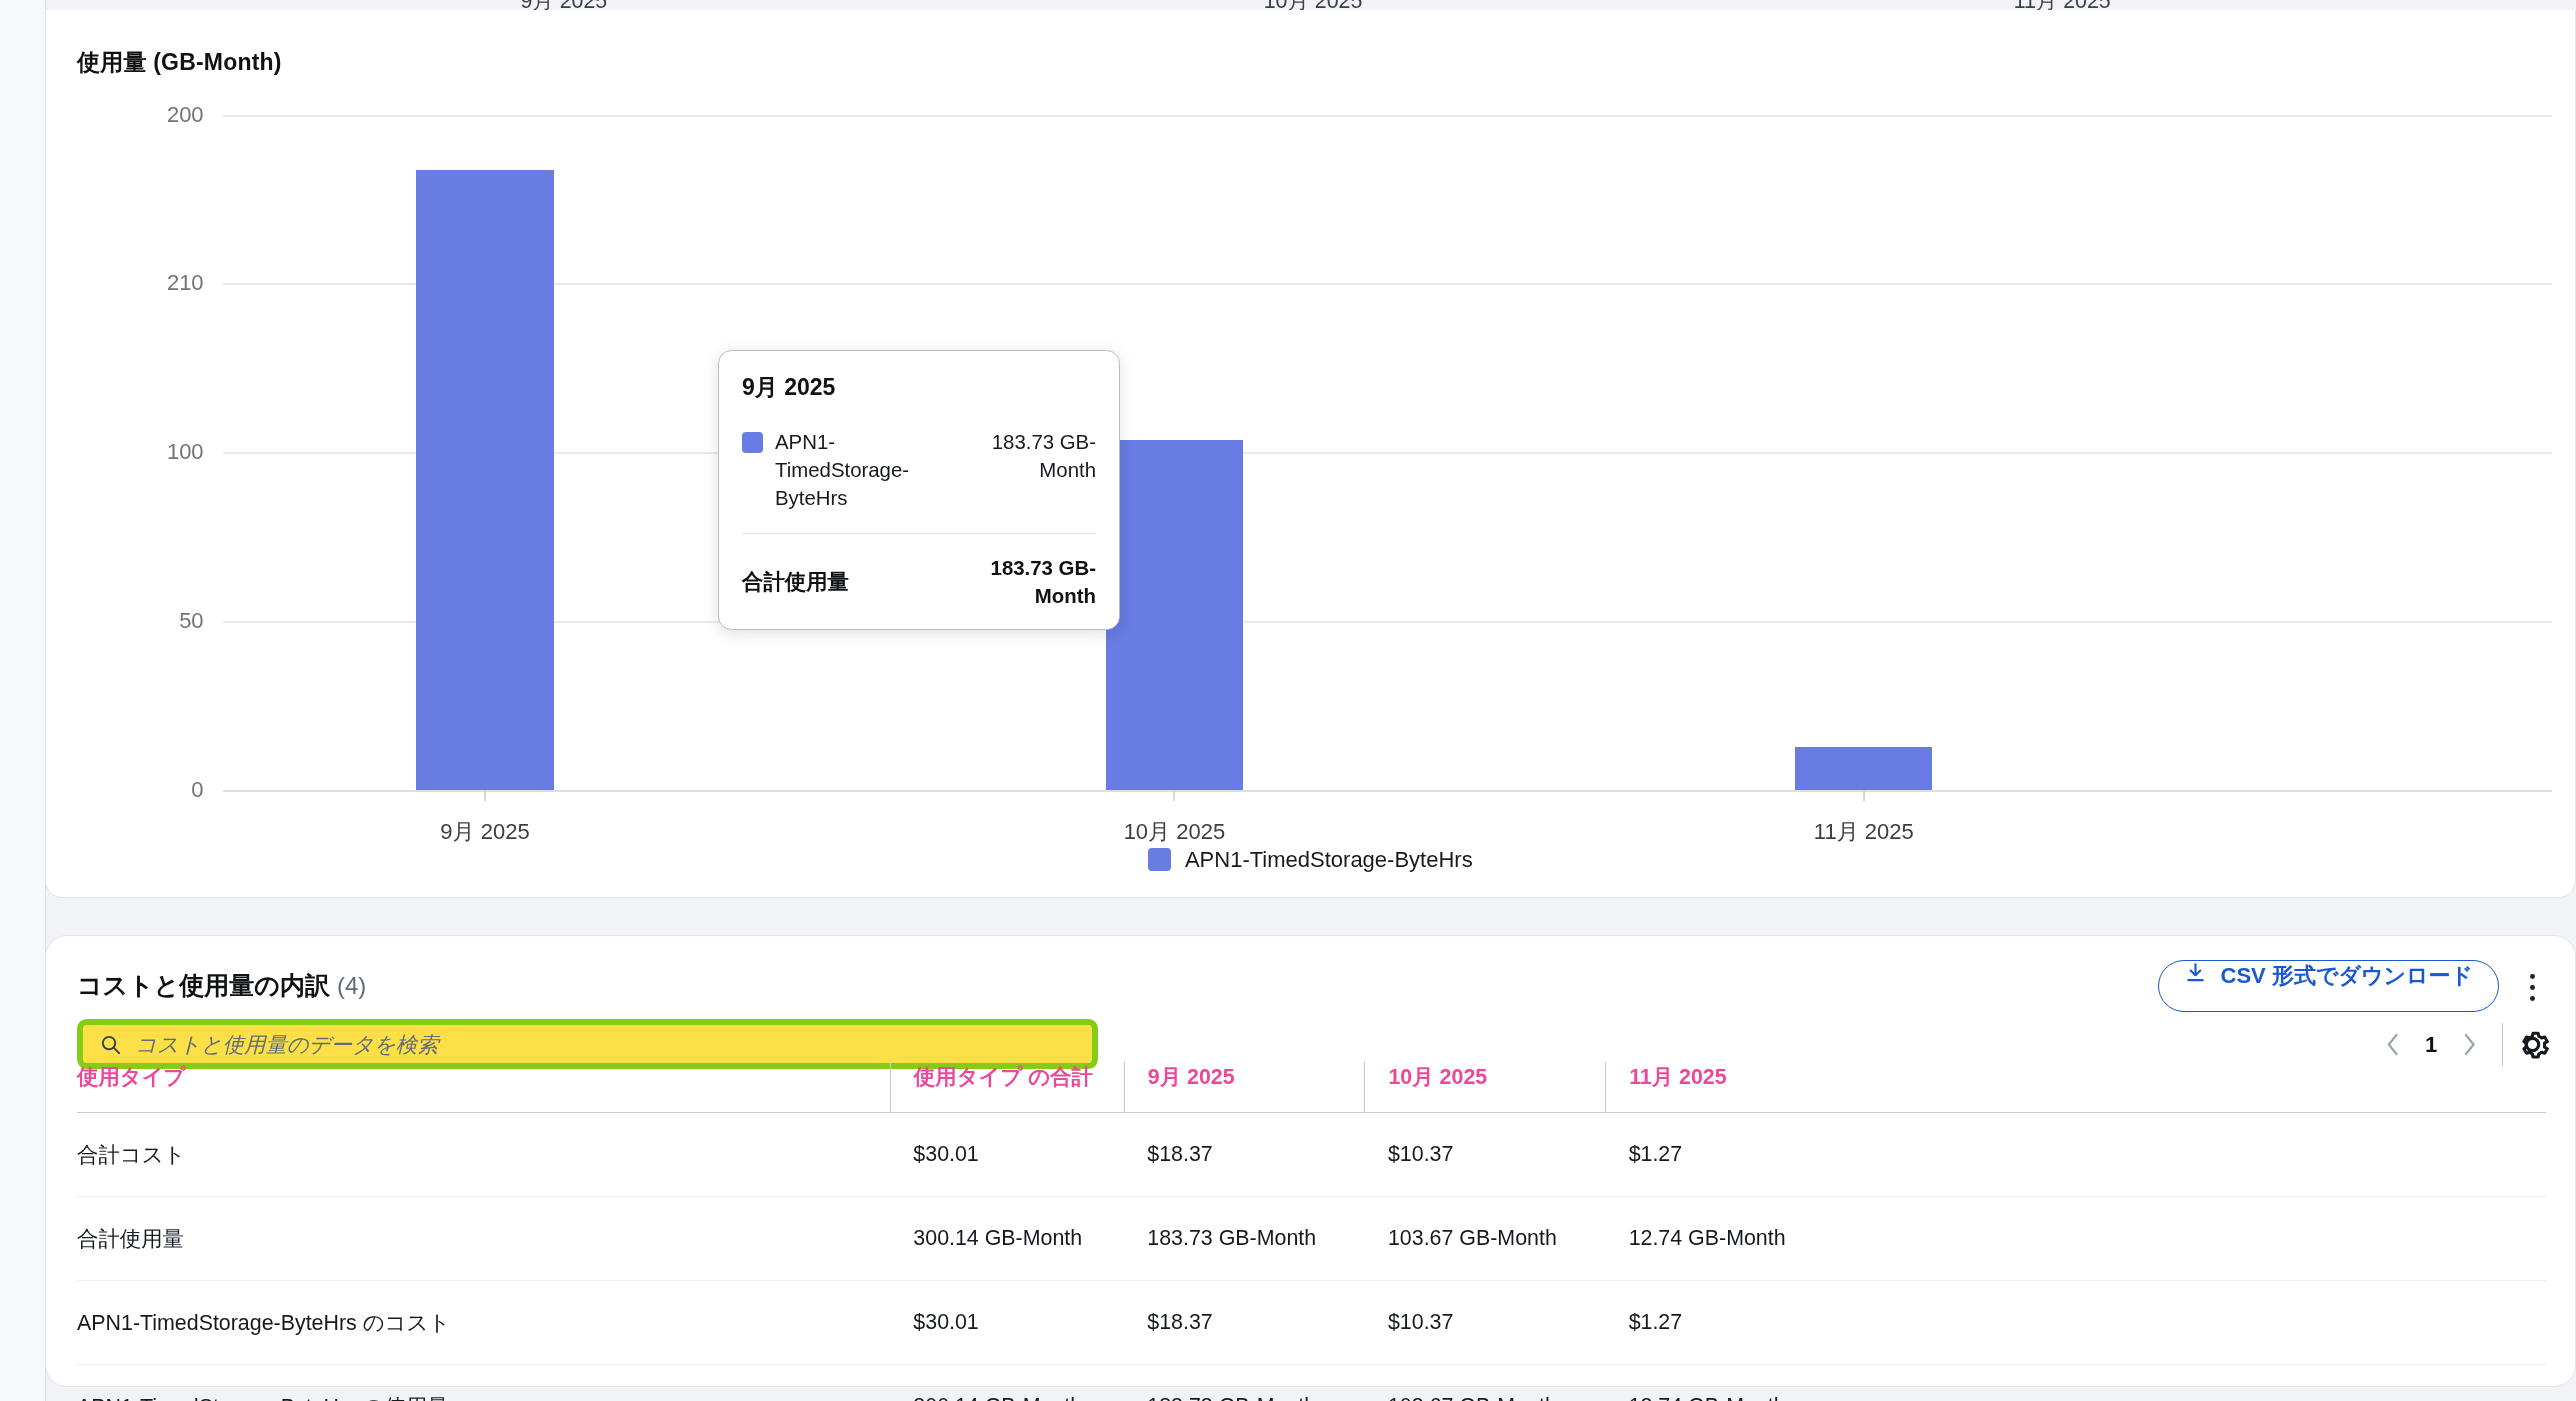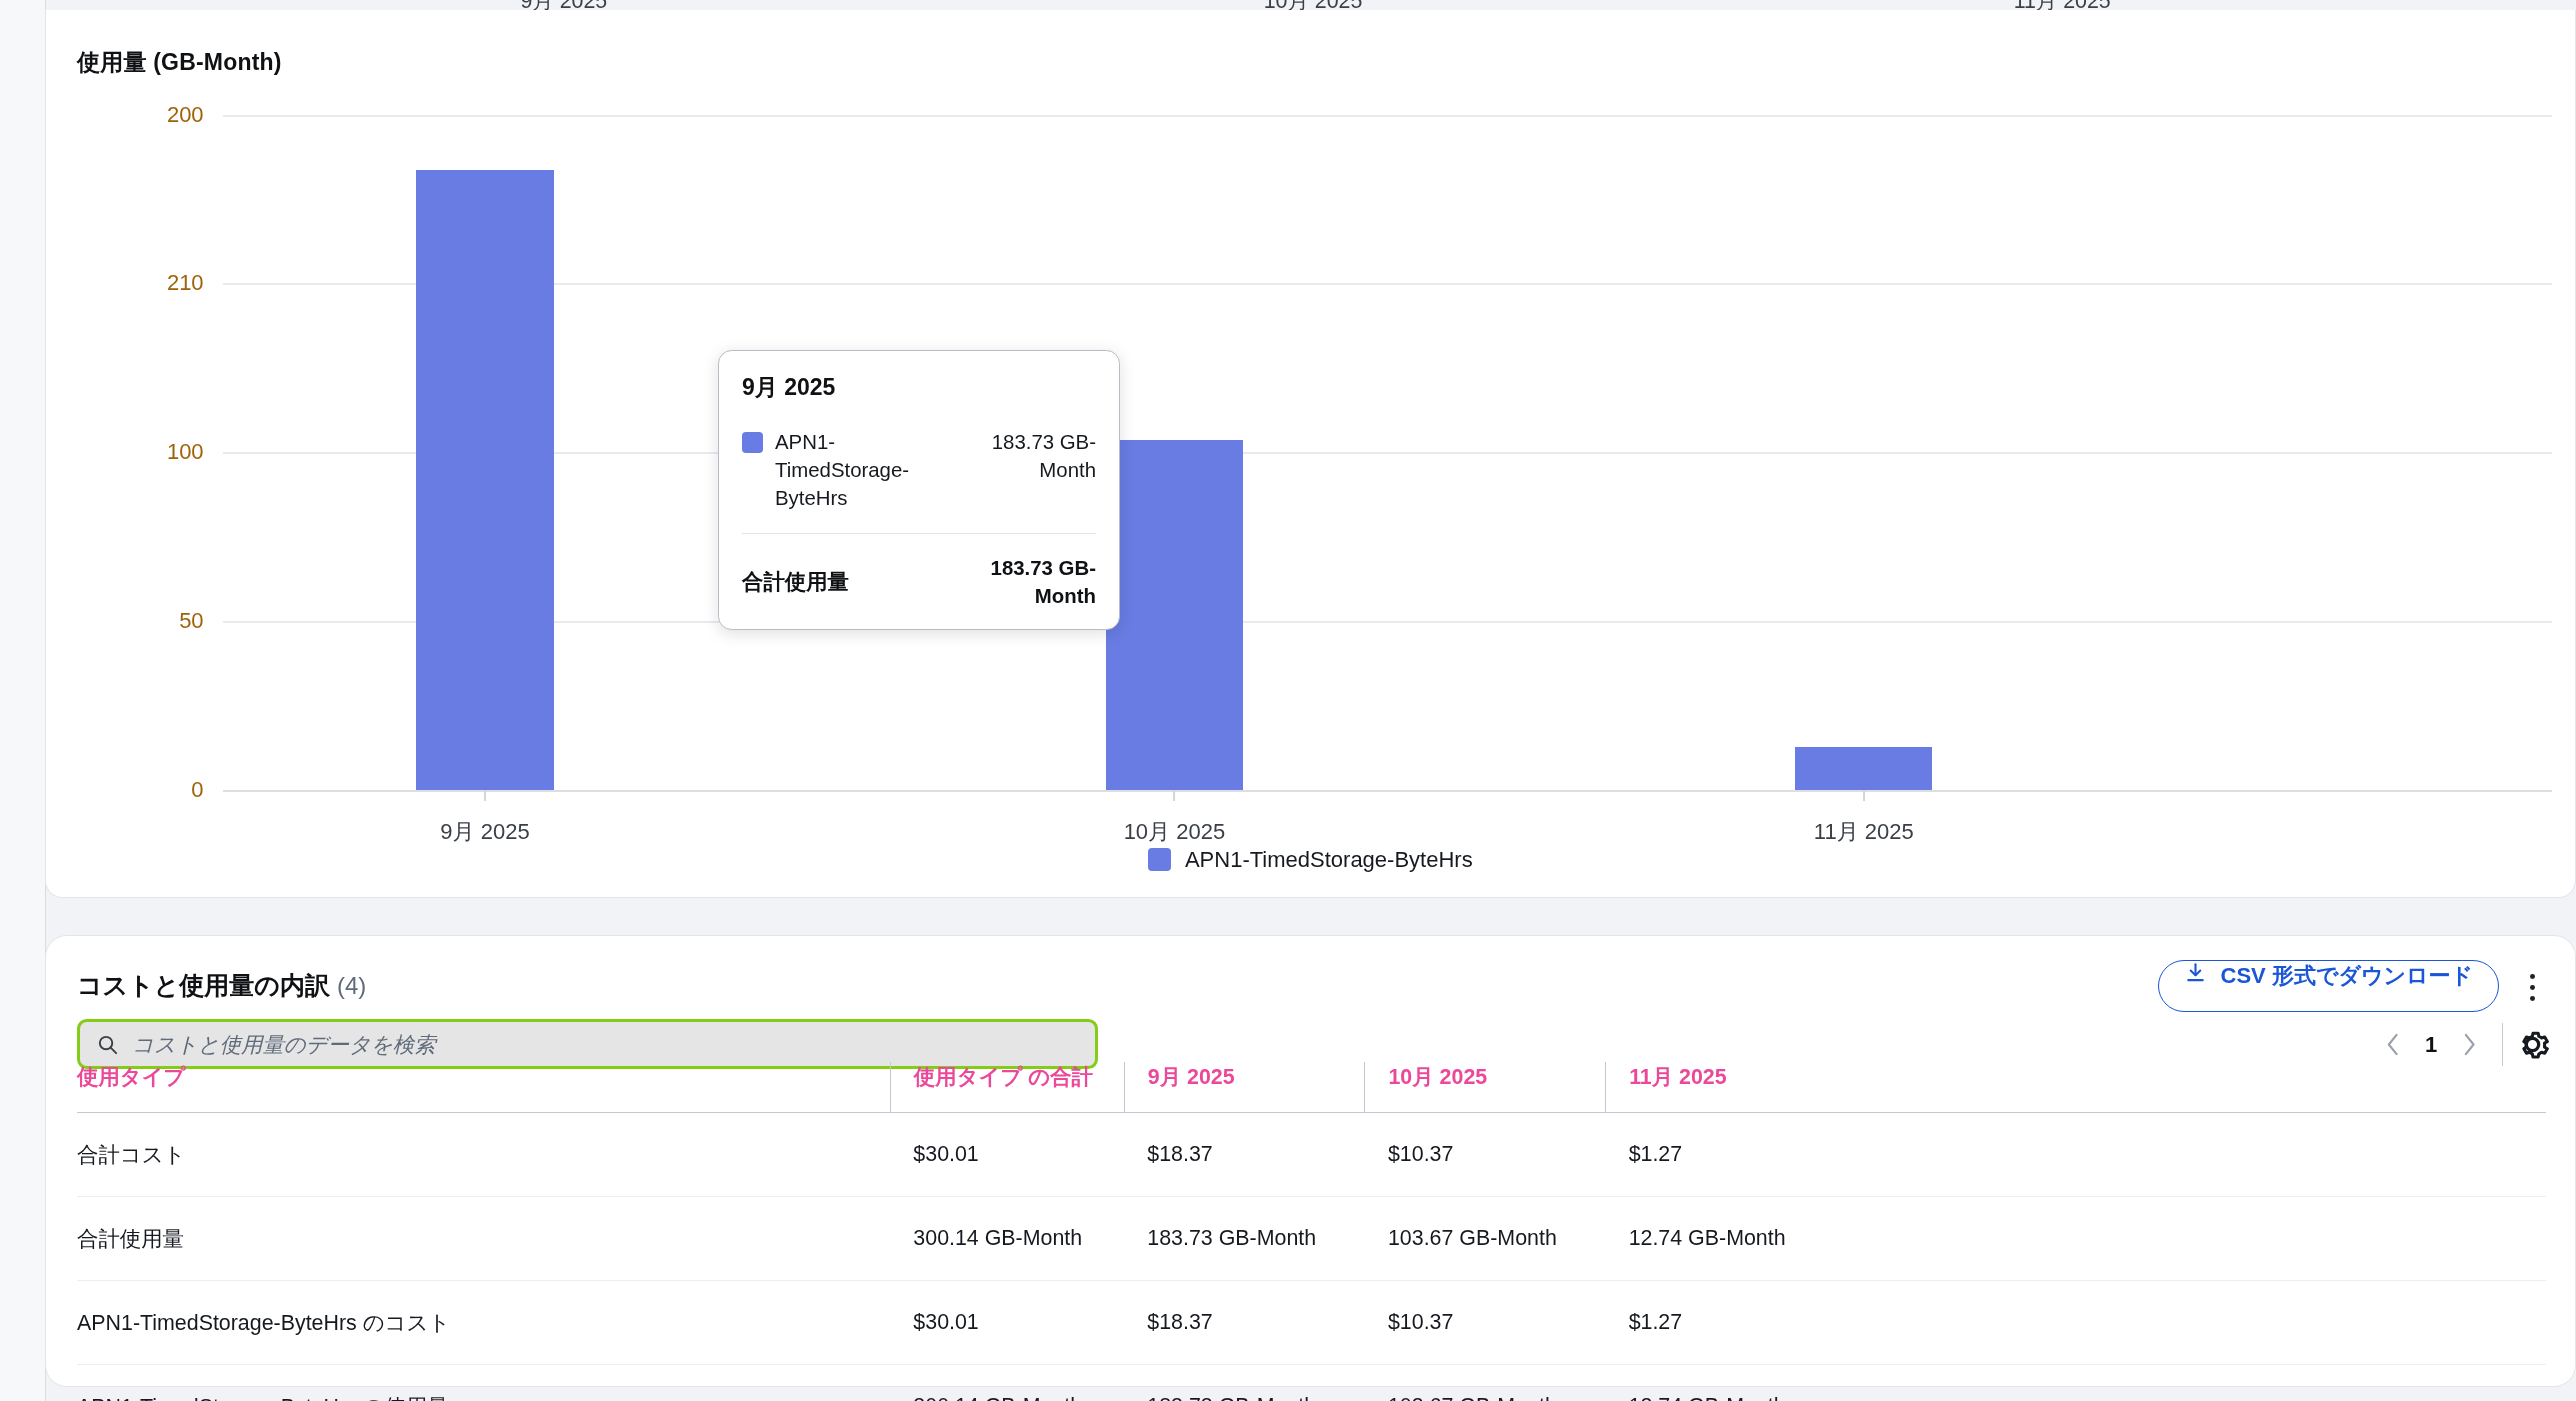--- a/index.html
+++ b/index.html
@@ -21,21 +21,21 @@
 
   
   .card{position:absolute;background:#ffffff;border:1px solid #e3e5ea;border-radius:17.5px;box-sizing:border-box;}
   #chart-card{left:45px;top:9.7px;width:2531px;height:888px;border-top:none;border-radius:0 0 17.5px 17.5px;}
 
   .chart-title{position:absolute;left:31px;top:37px;font-size:23px;font-weight:700;color:#0f1114;letter-spacing:0.2px;}
 
   .plot{position:absolute;left:177px;top:105px;width:2329px;height:675px;}
   .gridline{position:absolute;left:0;width:100%;height:1.9px;background:#e9eaee;}
   .gridline.zero{background:#dcdee4;height:1.9px;}
-  .ytick{position:absolute;right:calc(100% + 19.4px);font-size:22px;color:#a16207;transform:translateY(-50%);white-space:nowrap;margin-left:19px;}
+  .ytick{position:absolute;right:calc(100% + 19.4px);font-size:22px;color:#737373;transform:translateY(-50%);white-space:nowrap;margin-left:19px;}
 
   .bar{position:absolute;bottom:0;background:#687ce3;}
   .xtickmark{position:absolute;top:100%;width:1.9px;height:11.6px;background:#d2d5dc;transform:translateX(-50%);}
   .xtick{position:absolute;top:calc(100% + 27px);font-size:22px;color:#3b4048;transform:translateX(-50%);white-space:nowrap;}
 
   .legend{position:absolute;left:0;right:0;top:837px;display:flex;justify-content:center;align-items:center;gap:13.6px;}
   .legend-swatch{width:23px;height:23px;border-radius:3.9px;background:#687ce3;display:inline-block;}
   .legend-label{font-size:22px;color:#16191f;}
 
   
@@ -55,21 +55,21 @@
   .tt-total-label{font-size:21.4px;font-weight:700;color:#0f1114;flex:1 1 auto;}
   .tt-total-val{font-size:20.4px;line-height:28px;font-weight:700;color:#0f1114;text-align:right;width:136px;flex:none;}
 
   
   #table-card{left:45px;top:935px;width:2531px;height:452px;border-radius:22px;}
   .tbl-head{position:relative;height:115px;}
   .tbl-title{position:absolute;left:31px;top:33px;font-size:25px;font-weight:700;color:#0f1114;}
   .tbl-count{font-weight:400;color:#5f6b7a;font-size:24px;}
 
   .search{position:absolute;left:31px;top:83px;width:1021px;height:50px;
-    border:3px solid #84cc16;border-radius:9.7px;background:#e5e5e5;box-sizing:border-box;display:flex;align-items:center;gap:13.6px;padding:0 15.5px;}
+    border:6px solid #84cc16;border-radius:9.7px;background:#fde047;box-sizing:border-box;display:flex;align-items:center;gap:13.6px;padding:0 15.5px;}
   .search-ph{font-size:21.4px;font-style:italic;color:#5f6b7a;}
 
   .csv-btn{position:absolute;right:76px;top:24px;height:52px;display:inline-flex;align-items:flex-start;gap:13.6px;
     padding:0 25px;border:1.9px solid #1a56d6;border-radius:26px;color:#1a56d6;font-size:22px;font-weight:700;
     background:#fff;box-sizing:border-box;white-space:nowrap;cursor:pointer;}
   .kebab{position:absolute;right:25px;top:32px;width:35px;height:39px;display:flex;flex-direction:column;justify-content:center;align-items:center;gap:5.8px;cursor:pointer;}
   .kebab i{display:block;width:4.9px;height:4.9px;border-radius:50%;background:#222;}
 
   .pager{position:absolute;right:95px;top:85px;display:flex;align-items:center;gap:21.4px;height:47px;}
   .pg-num{font-size:22px;font-weight:700;color:#0f1114;}

